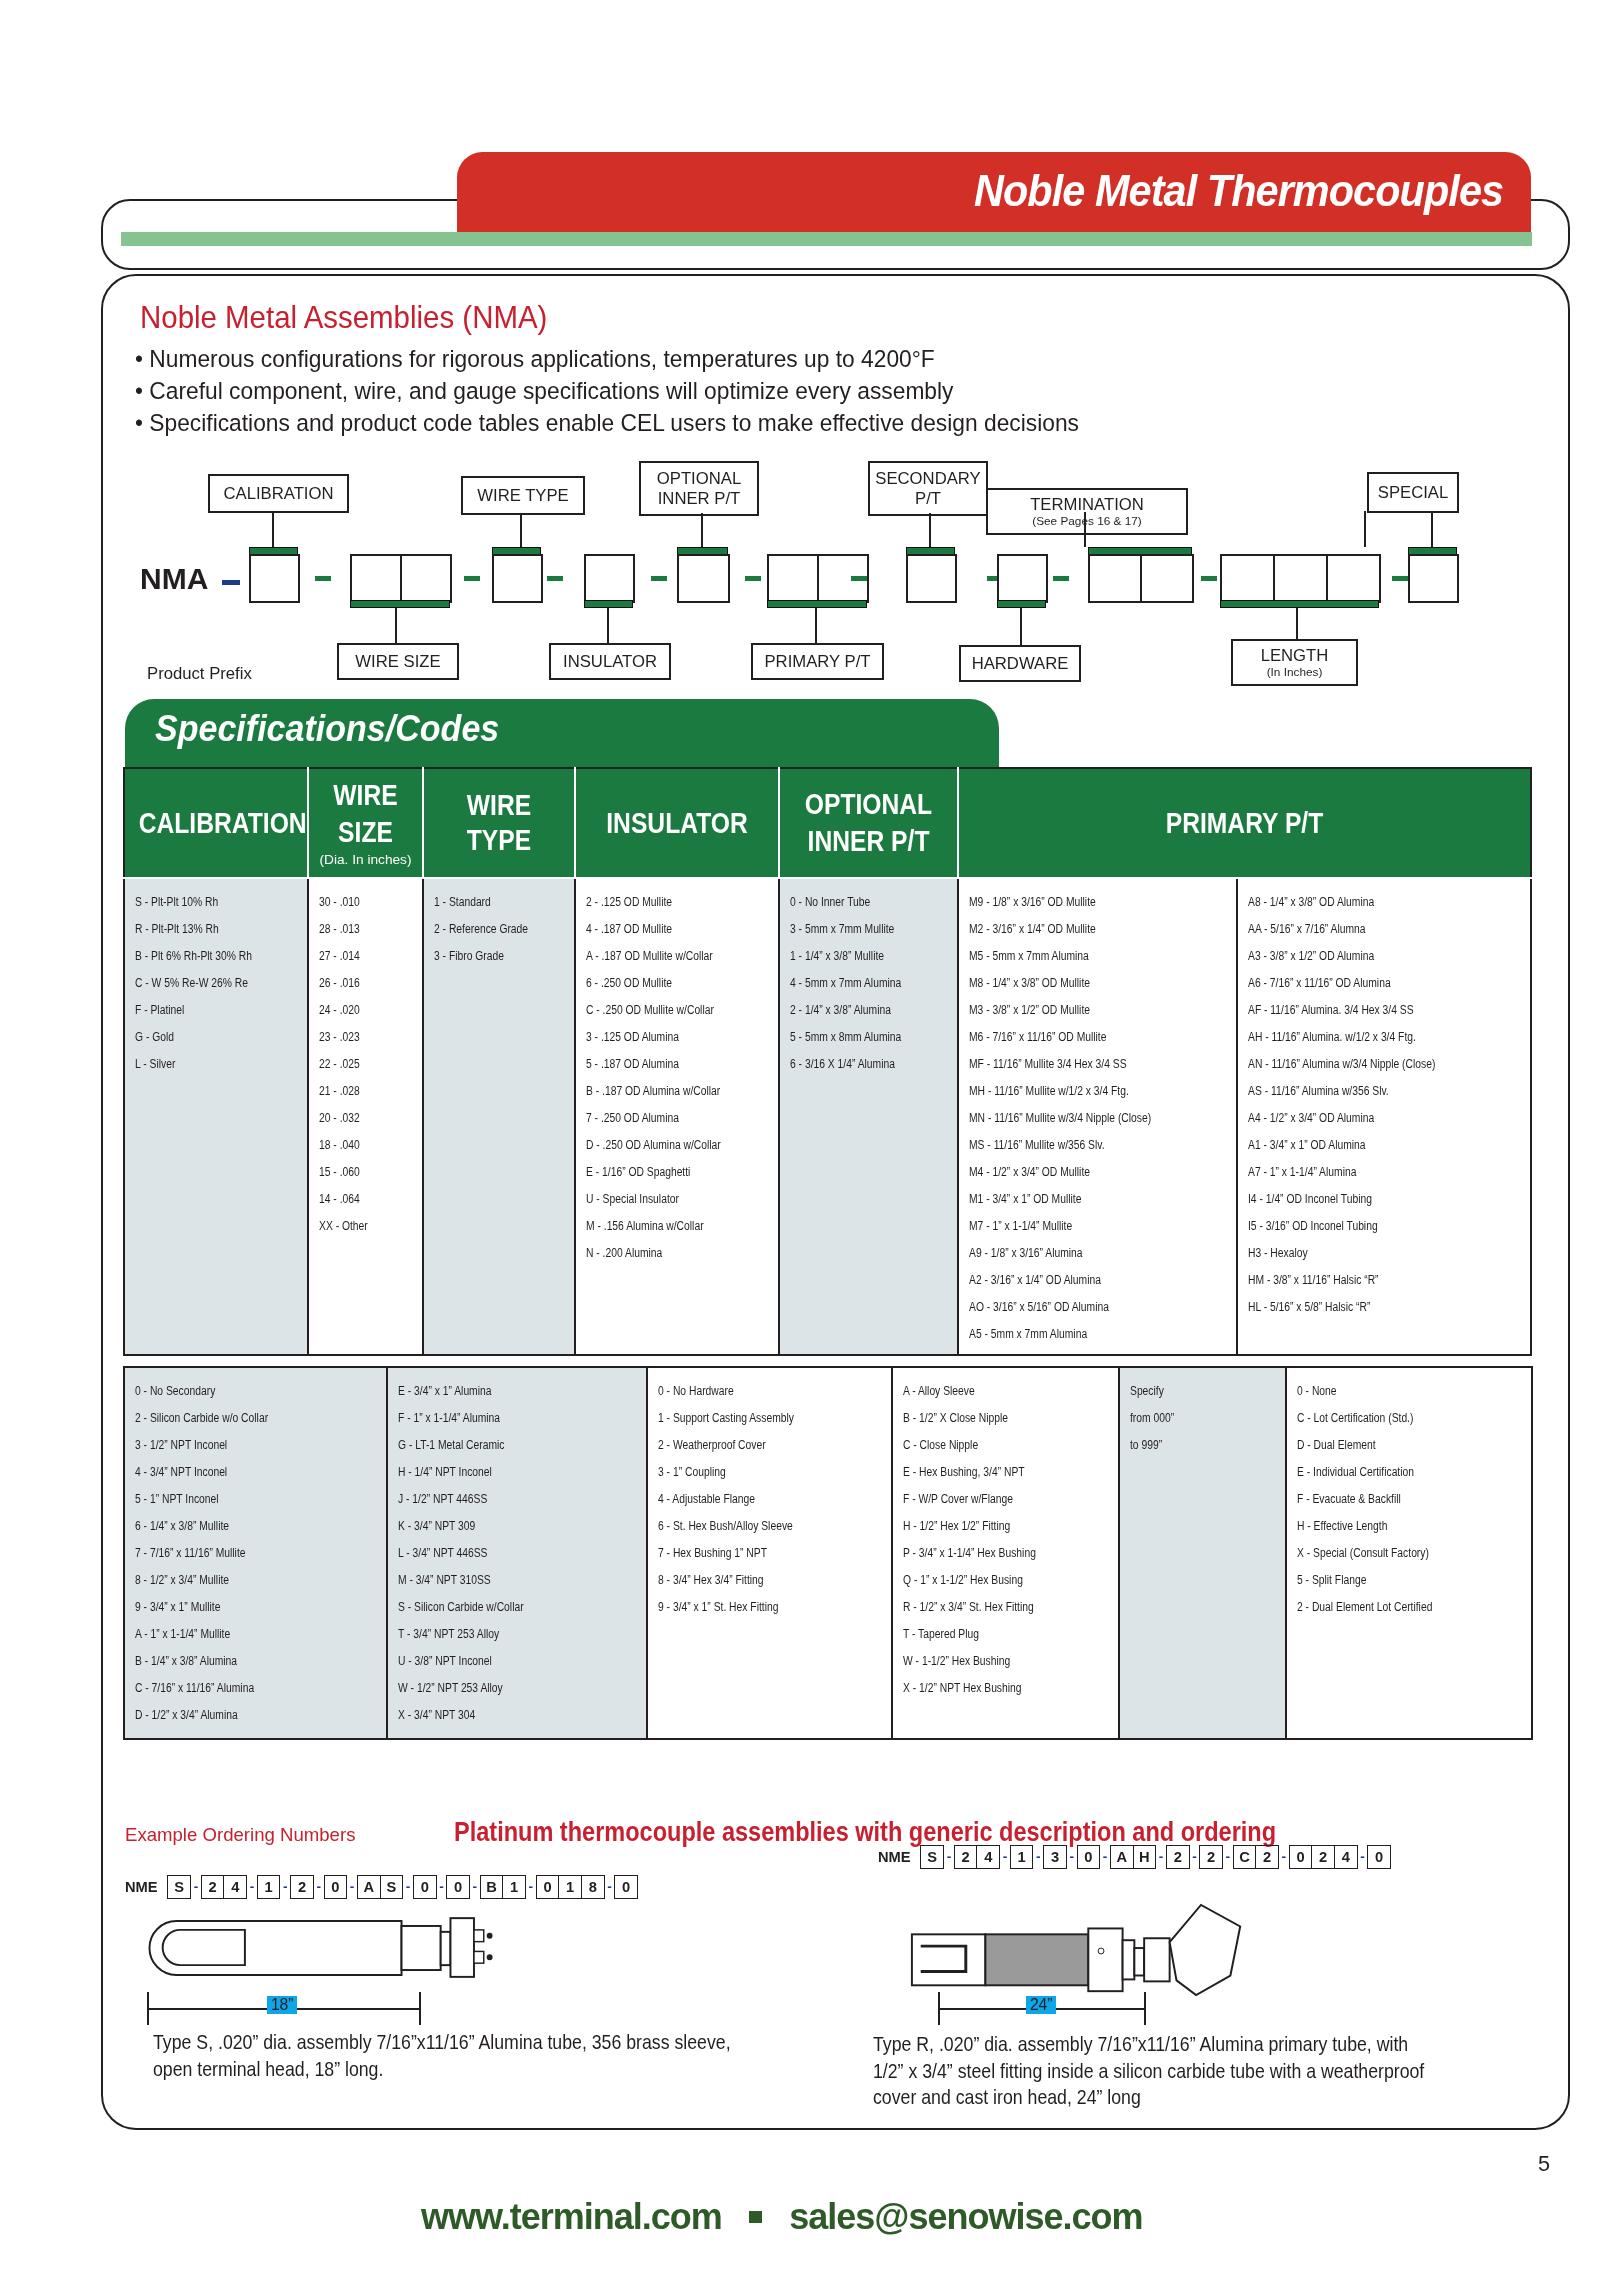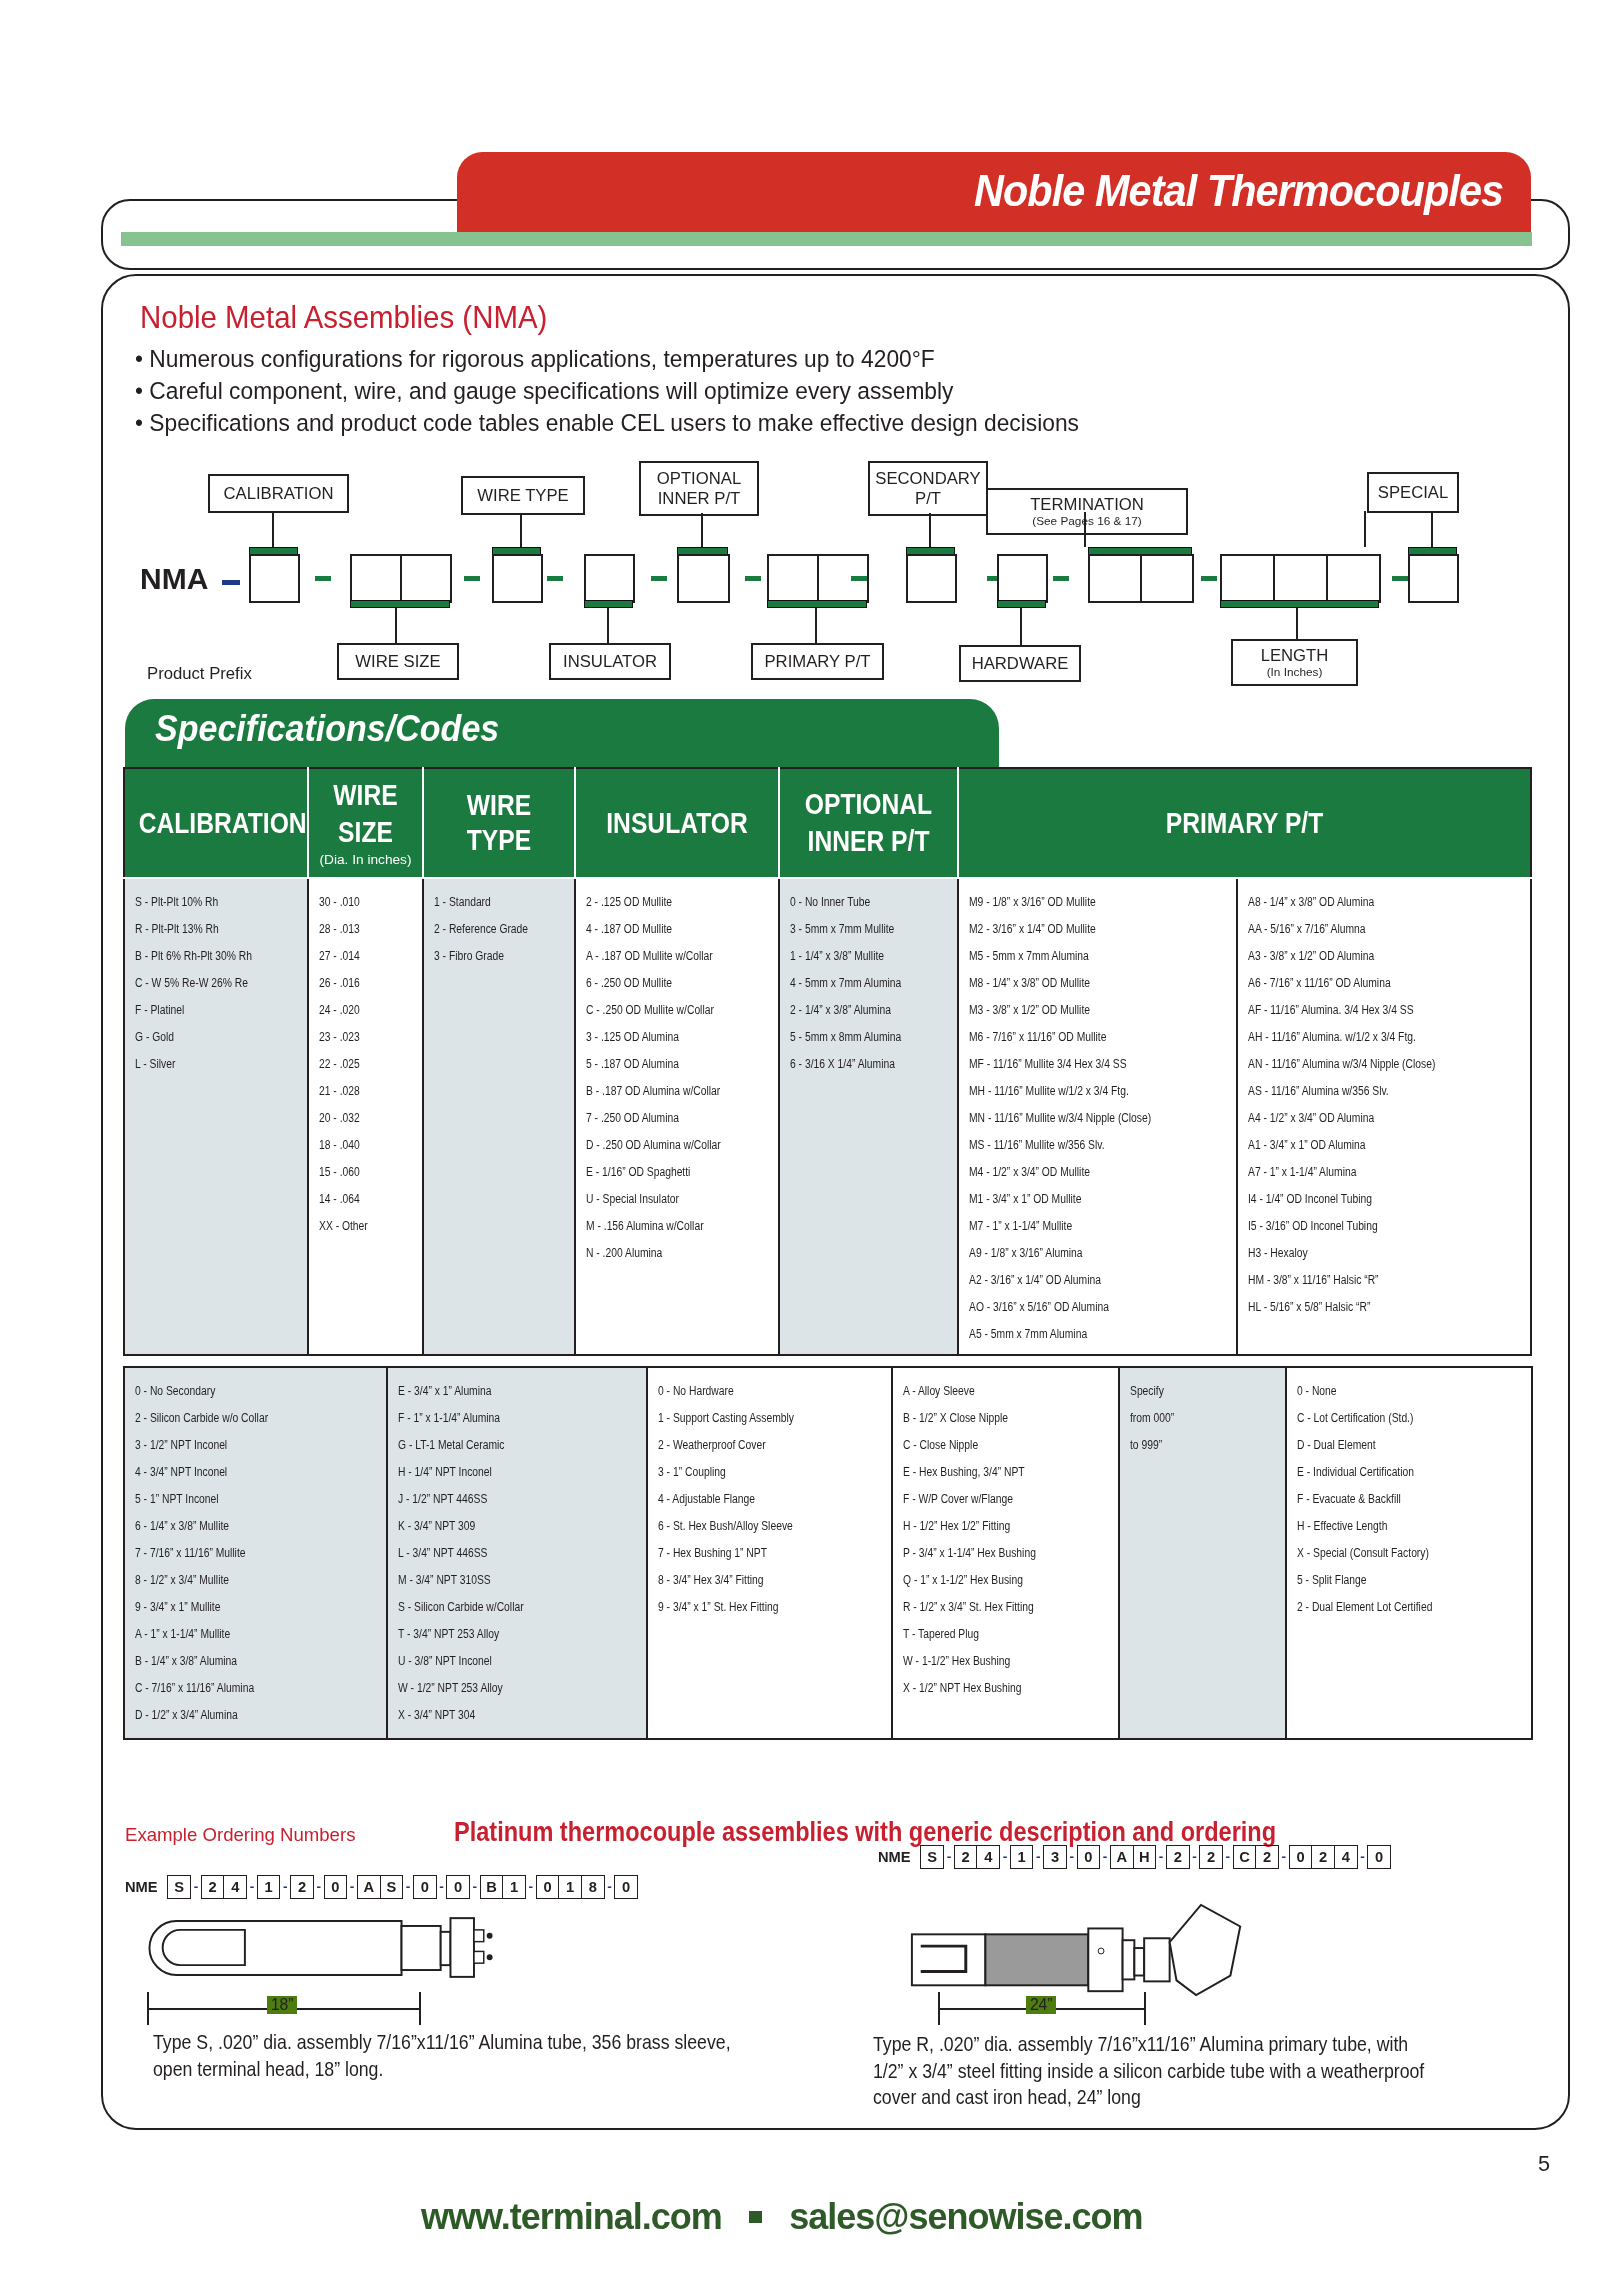--- a/index.html
+++ b/index.html
@@ -46,21 +46,21 @@
   .code-row{position:absolute;display:flex;align-items:center;}
   .code-row .lbl{font-size:14.7px;font-weight:bold;margin-right:9.8px;}
   .code-row .grp{display:flex;border:1.5px solid #231f20;}
   .code-row .grp span{width:21.6px;height:21.6px;border-right:1.5px solid #231f20;font-size:14.7px;font-weight:bold;display:flex;align-items:center;justify-content:center;}
   .code-row .grp span:last-child{border-right:none;}
   .code-row .sep{width:9.8px;text-align:center;color:#1d3a8a;font-weight:bold;font-size:13.7px;}
   .caption{font-size:20.6px;line-height:26.5px;transform:scaleX(0.86);transform-origin:left top;white-space:nowrap;}
   .dim{position:absolute;height:33px;}
   .dim .tick{position:absolute;top:0;width:2px;height:33px;background:#231f20;}
   .dim .line{position:absolute;top:15.7px;height:2px;background:#231f20;}
-  .dim .lbl{position:absolute;top:3.9px;font-size:15.7px;background:#4d7c0f;padding:0 3.9px;}
+  .dim .lbl{position:absolute;top:3.9px;font-size:15.7px;background:#0ea5e9;padding:0 3.9px;}
   .page-num{right:71px;top:2151px;font-size:21.6px;}
   .footer{left:421px;top:2196px;font-size:36px;font-weight:bold;color:#2d5a27;letter-spacing:-1px;display:flex;align-items:center;gap:27.4px;}
   .footer .sq{width:12.7px;height:12.7px;background:#2d5a27;}
 </style>
 </head>
 <body>
 
 <div class="abs hdr-outline"></div>
 <div class="abs hdr-red"></div>
 <div class="abs hdr-title">Noble Metal Thermocouples</div>

